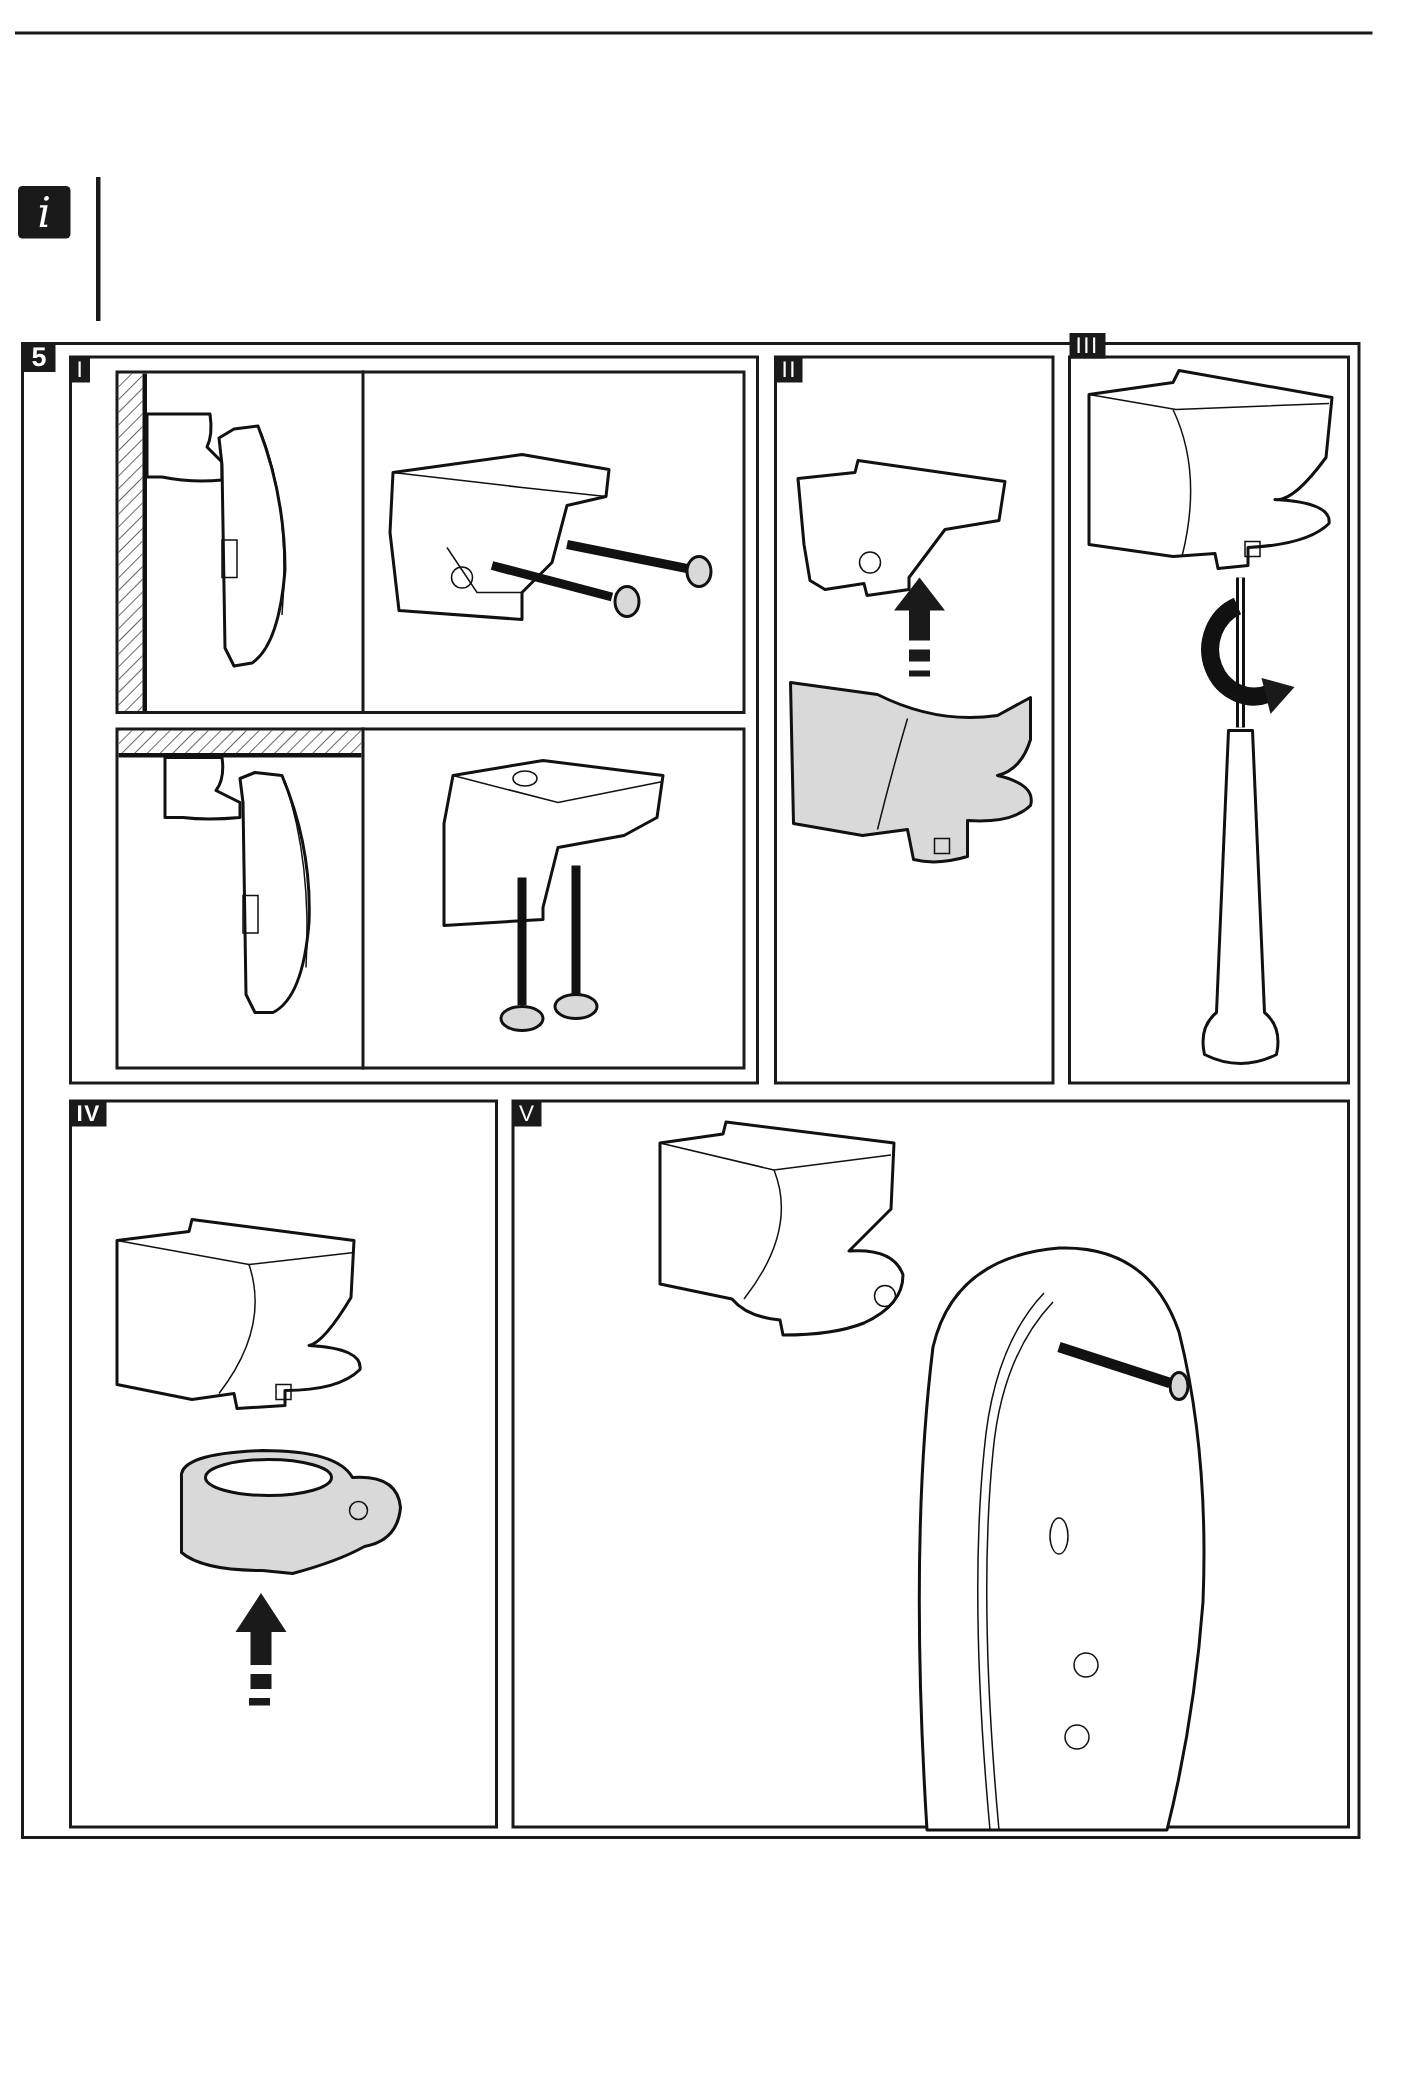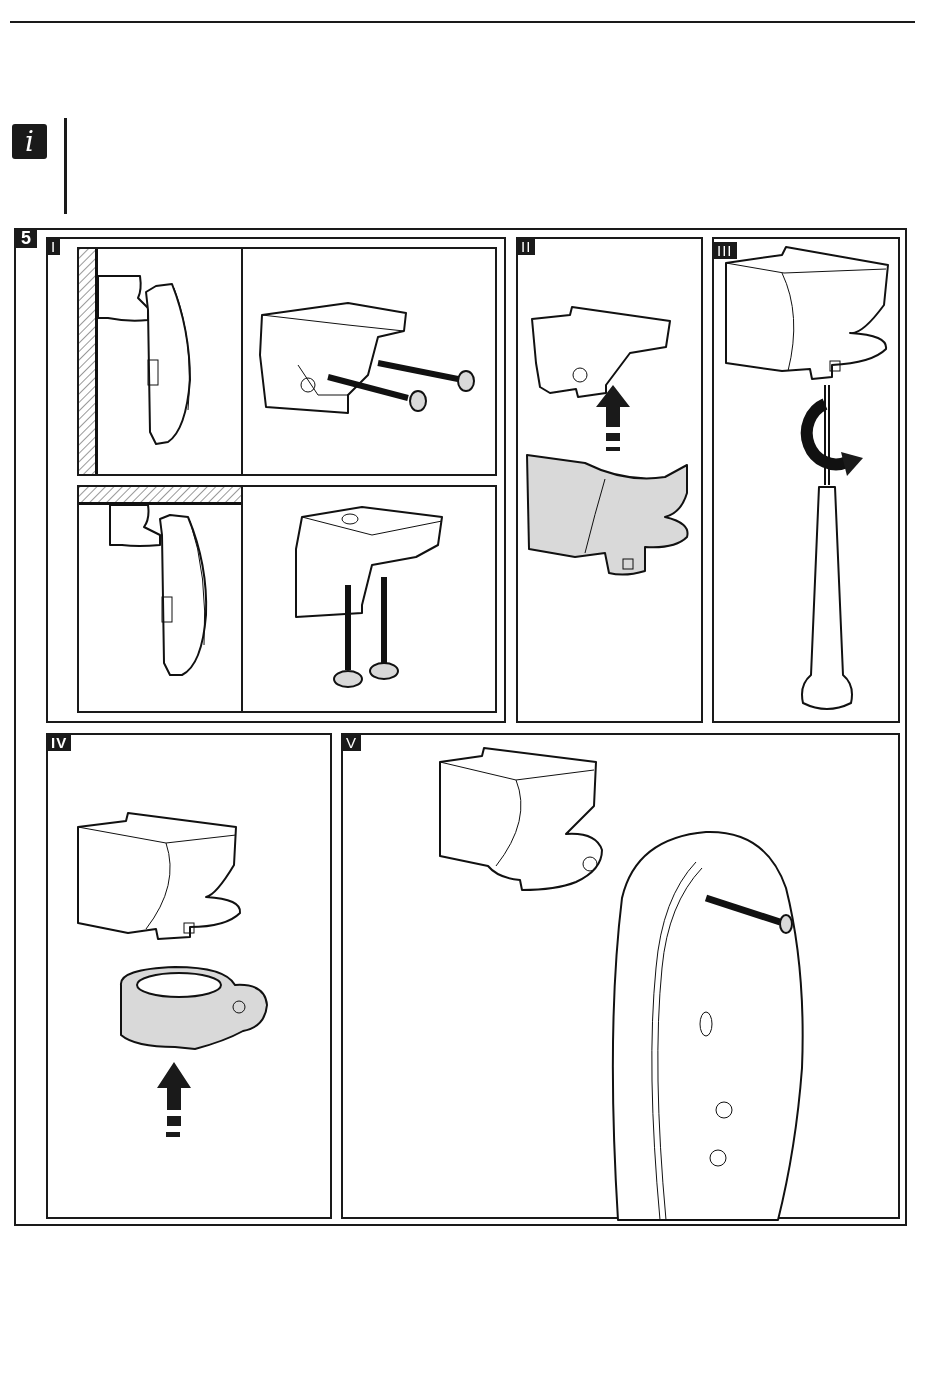--- a/index.html
+++ b/index.html
@@ -111,21 +111,21 @@
   <rect class="dark" x="10" y="48" width="14" height="8"></rect>
   <rect class="dark" x="10" y="62" width="14" height="4"></rect>
 </svg>
 <svg style="left:525px;top:453px;" width="170" height="130">
   <path class="grey" d="M2,2 L60,10 Q100,30 140,24 L162,12 L162,40 Q156,60 140,64 Q166,70 162,84 Q150,96 120,94 L120,118 Q100,124 84,120 L80,100 L50,104 L4,96 Z"></path>
   <path class="thin" d="M80,26 Q70,60 60,100"></path>
   <rect class="thin" x="98" y="106" width="10" height="10"></rect>
 </svg>
 
 <div class="abs panel" style="left:712px;top:237px;width:188px;height:486px;"></div>
-<div class="abs panel-label" style="left:713px;top:222px;margin-top:20px;">III</div>
+<div class="abs panel-label" style="left:713px;top:222px;">III</div>
 <svg style="left:722px;top:245px;" width="170" height="140">
   <path class="stroke" d="M4,18 L60,10 L64,2 L166,20 L162,60 Q140,90 128,88 Q166,90 164,104 Q150,118 110,120 L110,132 L90,134 L88,124 L60,126 L4,118 Z"></path>
   <path class="thin" d="M4,18 L62,28 L164,24"></path>
   <path class="thin" d="M60,28 Q80,70 66,126"></path>
   <rect class="thin" x="108" y="116" width="10" height="10"></rect>
 </svg>
 <svg style="left:795px;top:385px;" width="70" height="330">
   <line x1="32" y1="0" x2="32" y2="100" stroke="#111" stroke-width="6"></line>
   <line x1="32" y1="0" x2="32" y2="100" stroke="#fff" stroke-width="2"></line>
   <path class="stroke" d="M24,102 L40,102 L48,290 Q60,300 56,318 Q32,330 8,318 Q4,300 16,290 Z"></path>

